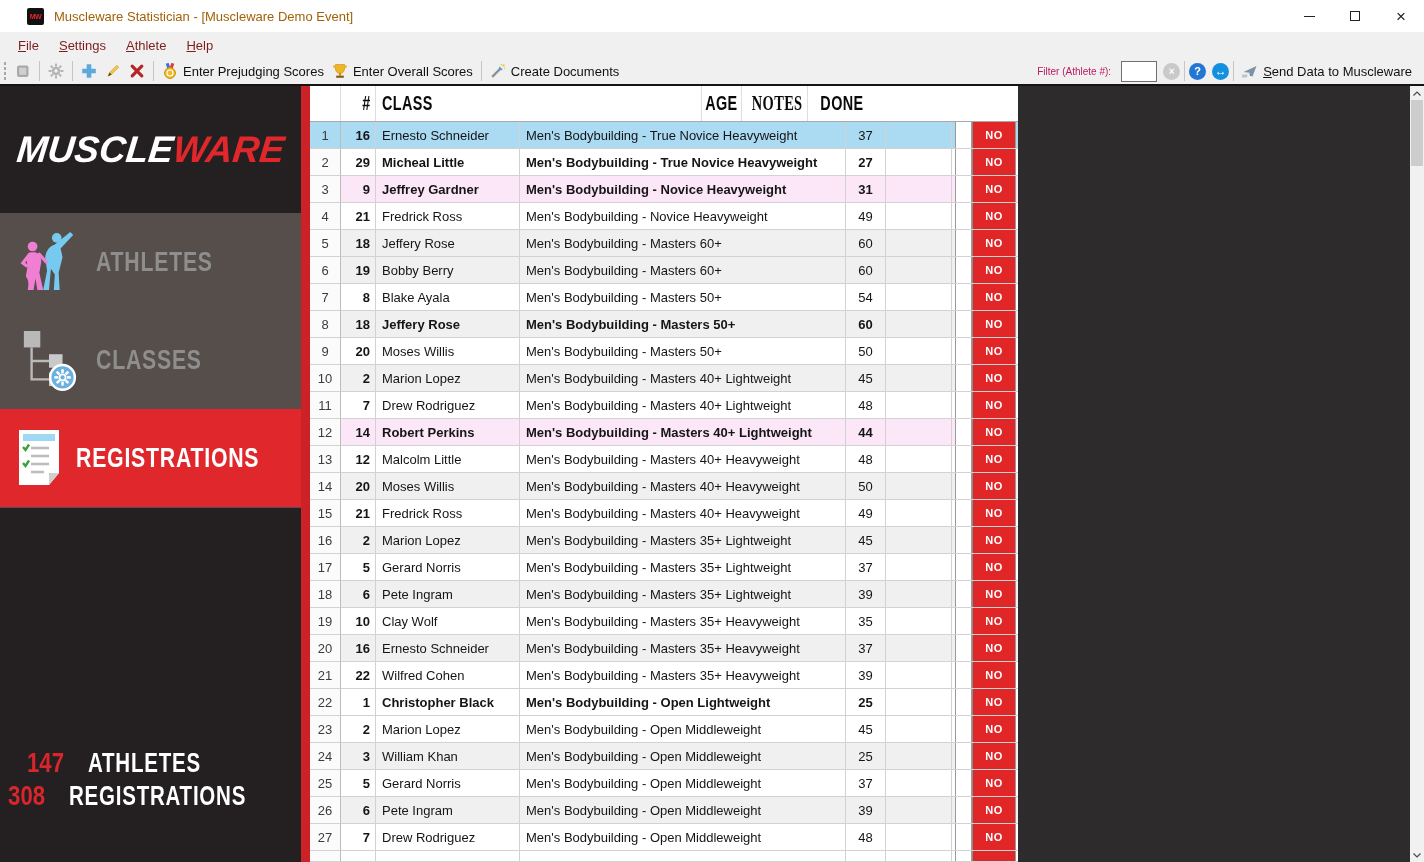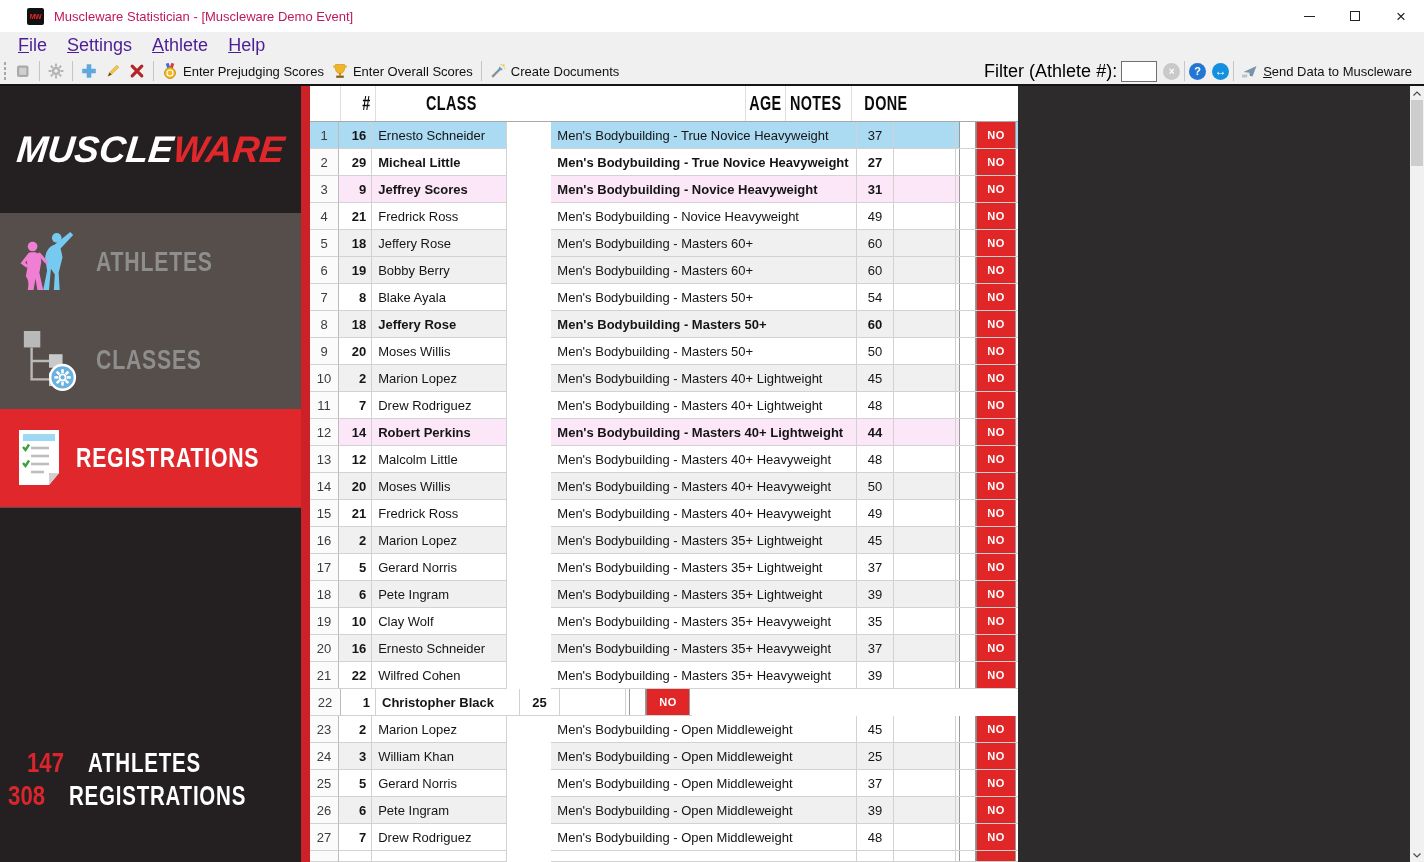--- a/index.html
+++ b/index.html
@@ -6,48 +6,48 @@
   html,body { width:1424px; height:862px; overflow:hidden; }
   body { font-family:"Liberation Sans", sans-serif; background:#2d2b2b; }
   .frame { position:relative; width:1424px; height:862px; background:#fff; }
 
   
   .titlebar { position:absolute; top:0; left:0; right:0; height:32px; background:#fff;
               display:flex; align-items:center; }
   .appicon { width:17px; height:17px; background:#111; margin-left:27px; border-radius:2px;
              display:flex; align-items:center; justify-content:center;
              color:#e0282c; font-size:7px; font-weight:bold; letter-spacing:-0.5px; }
-  .apptitle { margin-left:10px; font-size:13px; color:#be185d; }
+  .apptitle { margin-left:10px; font-size:13px; color:#a16207; }
   .wincontrols { margin-left:auto; display:flex; height:100%; }
   .winbtn { width:46px; height:100%; display:flex; align-items:center; justify-content:center; color:#222; }
   .glyph-min { width:11px; height:1px; background:#222; display:block; }
   .glyph-max { width:10px; height:10px; border:1px solid #222; display:block; }
   .glyph-close { font-size:17px; line-height:1; font-weight:400; }
 
   
   .menubar { position:absolute; top:32px; left:0; right:0; height:26px; background:#f0f0f0;
              display:flex; align-items:center; padding-left:8px; }
-  .menuitem { display:inline-block; font-size:18px; color:#4c1d95; padding:4px 10px; }
+  .menuitem { display:inline-block; font-size:13px; color:#7f1d1d; padding:4px 10px; }
   .ul-first::first-letter { text-decoration:underline; }
 
   
   .toolbar { position:absolute; top:58px; left:0; right:0; height:26px; background:#f0f0f0;
              display:flex; align-items:center; padding:0 8px 0 2px; }
   .grip { width:4px; height:20px; margin:0 4px 0 1px;
           background-image:radial-gradient(#a8a8a8 1px, transparent 1.3px);
           background-size:4px 5px; }
   .tbtn { display:flex; align-items:center; gap:5px; padding:2px 4px; font-size:13px; color:#111;text-align:right; }
   .tsep { width:1px; height:20px; background:#c6c6c6; margin:0 4px; }
   .icon16 { width:16px; height:16px; display:block; }
   .circle-icon { width:17px; height:17px; border-radius:50%; display:flex; align-items:center;
                  justify-content:center; color:#fff; font-weight:bold; font-size:11px; }
   .help-bg { background:#2277d4; }
   .tv-bg { background:#1490e0; font-size:12px; }
   .clear-bg { background:#c9c9c9; font-size:10px; }
-  .filter-label { font-size:18px; color:#000000; margin-right:4px; }
+  .filter-label { font-size:10px; color:#be185d; margin-right:10px; }
   .filter-input { width:36px; height:21px; border:1px solid #707070; background:#fff;
                   font-size:13px; padding:0 3px; margin-right:6px; }
   .tb-right { margin-left:auto; display:flex; align-items:center; }
 
   .darkline { position:absolute; top:84px; left:0; right:0; height:2px; background:#141414; }
 
   
   .content { position:absolute; top:86px; left:0; right:0; bottom:0; }
   .darkbg { position:absolute; top:0; left:1018px; right:14px; bottom:0; background:#2d2b2b; }
 
@@ -79,21 +79,21 @@
   .thead { display:flex; height:36px; background:#fff; border-bottom:1px solid #a8a8a8; }
   .hcell { display:flex; align-items:center; border-right:1px solid #dedede; }
   .htext { font-size:20px; font-weight:bold; color:#0a0a0a; letter-spacing:0.5px;
            display:inline-block; transform:scaleX(0.72); white-space:nowrap; }
   .trow { display:flex; height:27px; background:#fff; }
   .c { border-right:1px solid #d2d2d2; border-bottom:1px solid #d2d2d2; display:flex;
        align-items:center; font-size:13px; color:#151515; overflow:hidden; white-space:nowrap; }
   .col-rn   { width:31px; justify-content:center; }
   .col-num  { width:35px; justify-content:flex-end; padding-right:5px; }
   .col-name { width:144px; padding-left:6px; }
-  .col-cls  { width:326px; padding-left:6px;margin-left:44px; }
+  .col-cls  { width:326px; padding-left:6px; }
   .col-age  { width:40px; justify-content:center; }
   .col-notes{ width:66px; }
   .col-done { width:66px; border-right:none; padding:2px 2px 2px 3px; }
   .c.col-rn { background:#fbfbfb; color:#3c3c3c; border-right:1px solid #bcbcbc; }
   .c.col-num { font-weight:bold; }
   .trow.shade-gray .c:not(.col-rn) { background:#f0f0f0; }
   .trow.shade-pink .c:not(.col-rn) { background:#fbe7f7; }
   .trow.shade-selected .c { background:#abdaf3; }
   .trow.bold .col-name, .trow.bold .col-cls, .trow.bold .col-age { font-weight:bold; }
   .donectl { display:flex; width:100%; height:38px; }
@@ -317,21 +317,21 @@
         <div class="hcell col-rn"></div>
         <div class="hcell col-num" style="justify-content:flex-end; padding-right:4px;">
             <span class="htext" style="transform-origin:right center;">#</span>
           </div>
         <div class="hcell col-cls">
             <span class="htext" style="transform-origin:left center;">CLASS</span>
           </div>
         <div class="hcell col-age" style="justify-content:center;">
             <span class="htext">AGE</span>
           </div>
-        <div class="hcell col-notes" style="justify-content:flex-end;">
+        <div class="hcell col-notes" style="justify-content:flex-start;font-family:Liberation Serif, serif;">
             <span class="htext">NOTES</span>
           </div>
         <div class="hcell col-done" style="justify-content:center;">
             <span class="htext">DONE</span>
           </div>
       </div>
       <div id="tbody">
           <div class="trow shade-selected">
     <div class="c col-rn">1</div>
     <div class="c col-num">16</div>
@@ -356,21 +356,21 @@
     <div class="c col-done">
       <div class="donectl">
         <span class="chk"></span>
         <span class="nolbl">NO</span>
       </div>
     </div>
   </div>
           <div class="trow shade-pink bold">
     <div class="c col-rn">3</div>
     <div class="c col-num">9</div>
-    <div class="c col-name">Jeffrey Scores</div>
+    <div class="c col-name">Jeffrey Gardner</div>
     <div class="c col-cls">Men's Bodybuilding - Novice Heavyweight</div>
     <div class="c col-age">31</div>
     <div class="c col-notes"></div>
     <div class="c col-done">
       <div class="donectl">
         <span class="chk"></span>
         <span class="nolbl">NO</span>
       </div>
     </div>
   </div>
@@ -623,20 +623,21 @@
       <div class="donectl">
         <span class="chk"></span>
         <span class="nolbl">NO</span>
       </div>
     </div>
   </div>
           <div class="trow shade-white bold">
     <div class="c col-rn">22</div>
     <div class="c col-num">1</div>
     <div class="c col-name">Christopher Black</div>
+    <div class="c col-cls">Men's Bodybuilding - Open Lightweight</div>
     <div class="c col-age">25</div>
     <div class="c col-notes"></div>
     <div class="c col-done">
       <div class="donectl">
         <span class="chk"></span>
         <span class="nolbl">NO</span>
       </div>
     </div>
   </div>
           <div class="trow shade-white">

